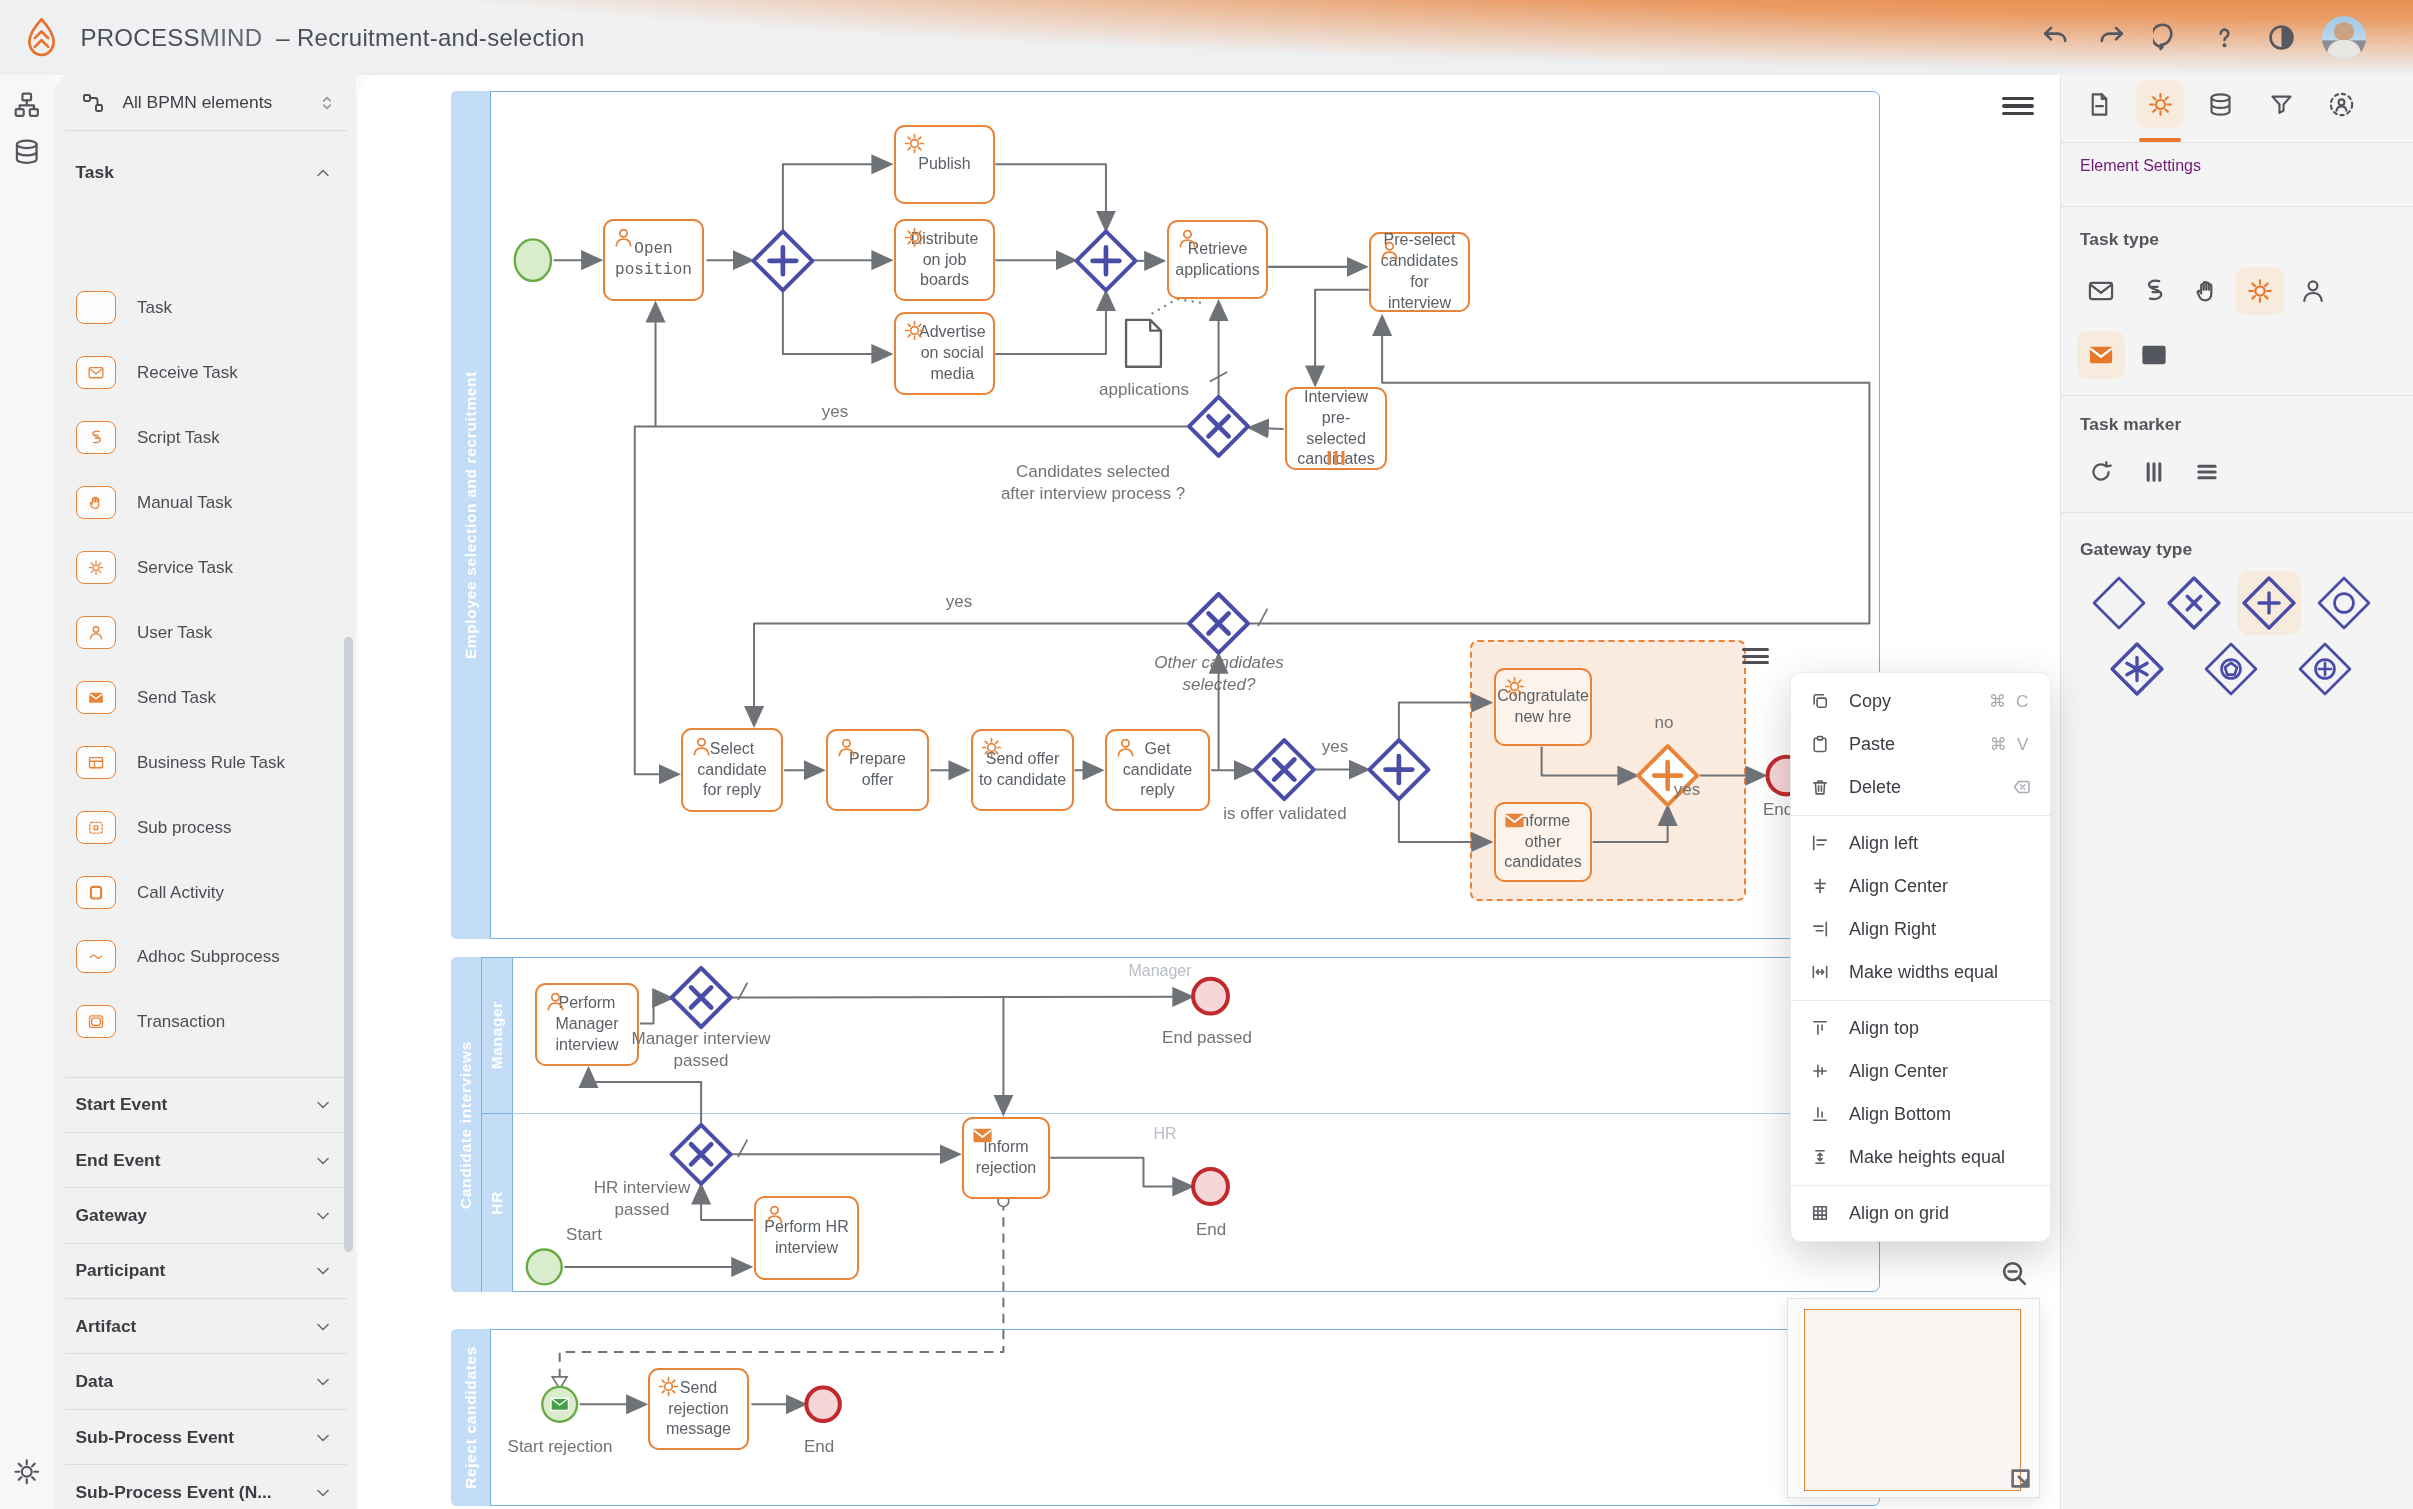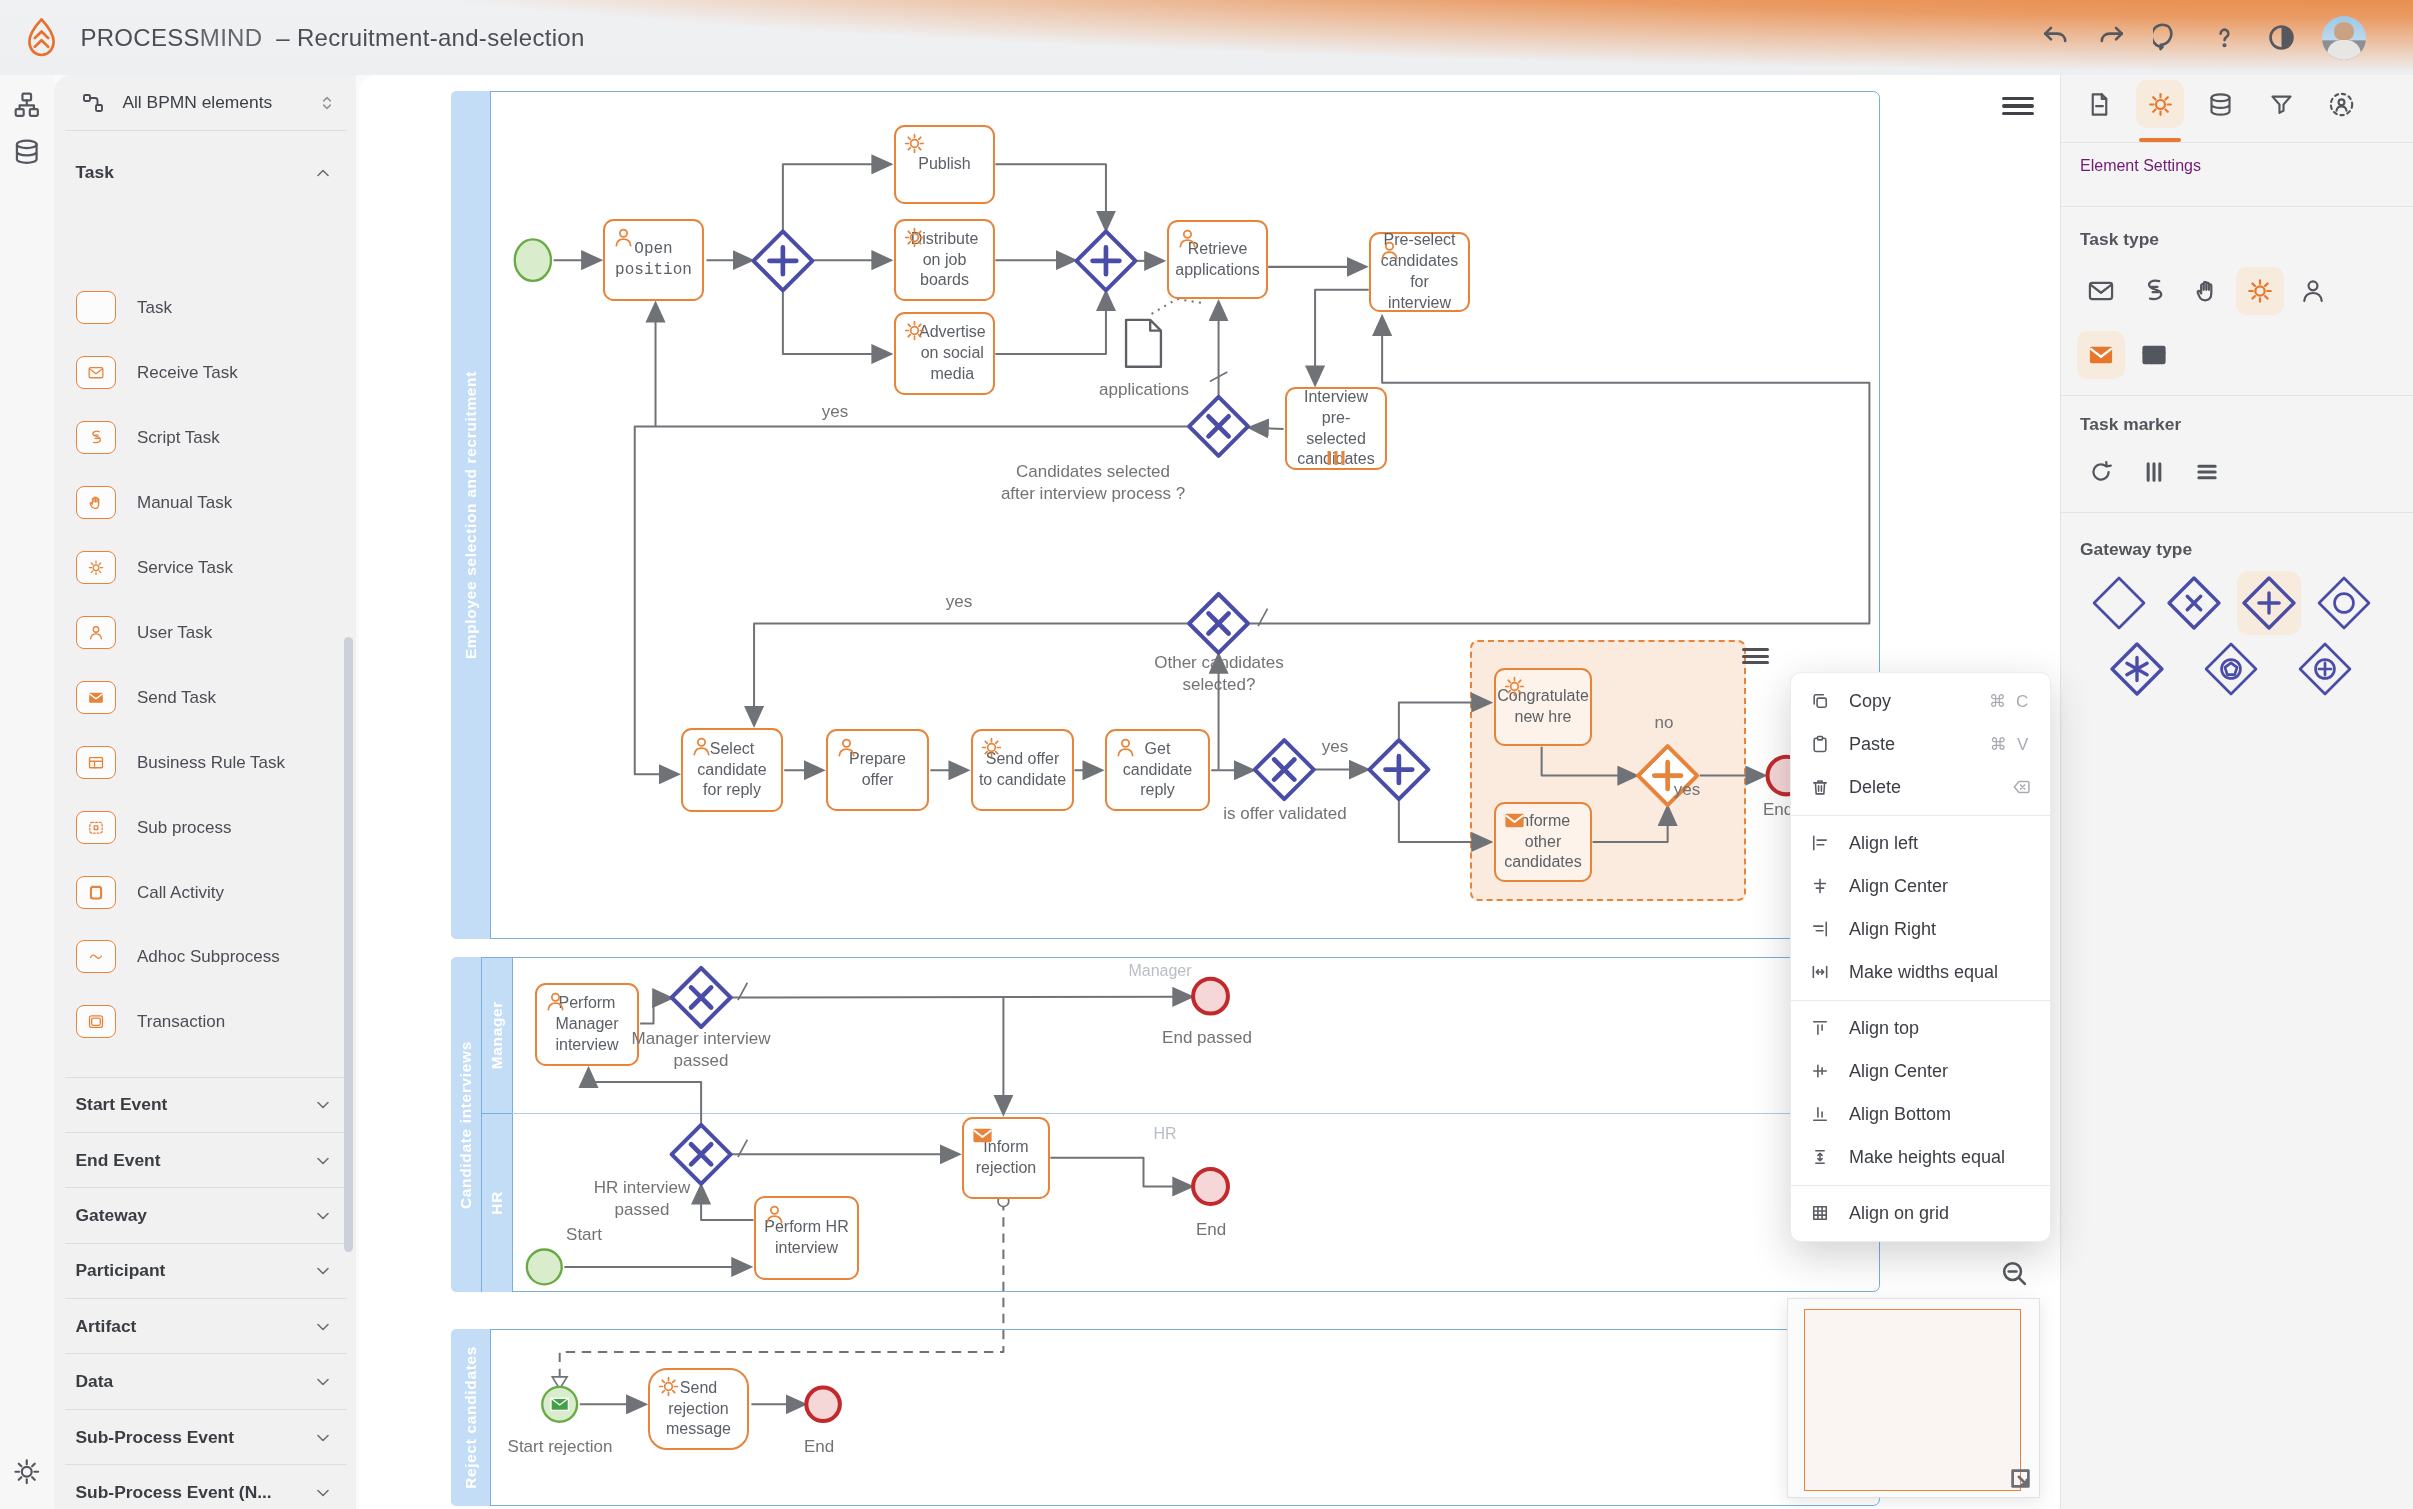--- a/index.html
+++ b/index.html
@@ -783,34 +783,34 @@
       <span>Perform HR interview</span>
     </div>
     <div class="task" style="left: 962px; top: 1117px; width: 88px; height: 82px;">
       <span class="tic fill">
         <svg viewBox="0 0 34 34" width="23" height="23">
           <use href="#s-env-fill"></use>
         </svg>
       </span>
       <span>Inform rejection</span>
     </div>
-    <div class="task" style="left: 648px; top: 1368px; width: 101px; height: 82px; border-radius: 19px;">
+    <div class="task" style="left: 648px; top: 1368px; width: 101px; height: 82px;">
       <span class="tic">
         <svg viewBox="0 0 34 34" width="23" height="23">
           <use href="#s-gearx"></use>
         </svg>
       </span>
       <span>Send rejection message</span>
     </div>
   </div>
 <div id="labels">
     <div class="dlabel" style="left: 1144px; top: 379px;">applications</div>
     <div class="dlabel" style="left: 1093px; top: 461px;">Candidates selected
 after interview process ?</div>
-    <div class="dlabel" style="left: 1219px; top: 652px;">Other candidates
+    <div class="dlabel" style="left: 1219px; top: 652px; font-style: italic;">Other candidates
 selected?</div>
     <div class="dlabel" style="left: 835px; top: 401px;">yes</div>
     <div class="dlabel" style="left: 959px; top: 591px;">yes</div>
     <div class="dlabel" style="left: 1335px; top: 736px;">yes</div>
     <div class="dlabel" style="left: 1664px; top: 712px;">no</div>
     <div class="dlabel" style="left: 1687px; top: 779px;">yes</div>
     <div class="dlabel" style="left: 1285px; top: 803px;">is offer validated</div>
     <div class="dlabel" style="left: 701px; top: 1028px;">Manager interview
 passed</div>
     <div class="dlabel" style="left: 642px; top: 1177px;">HR interview

